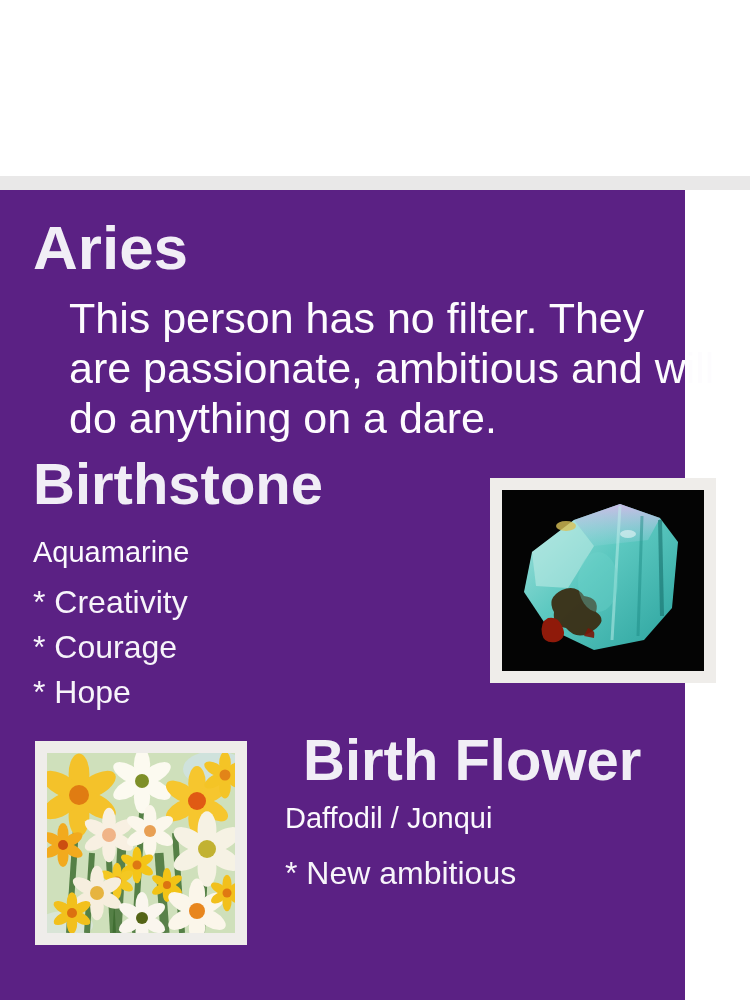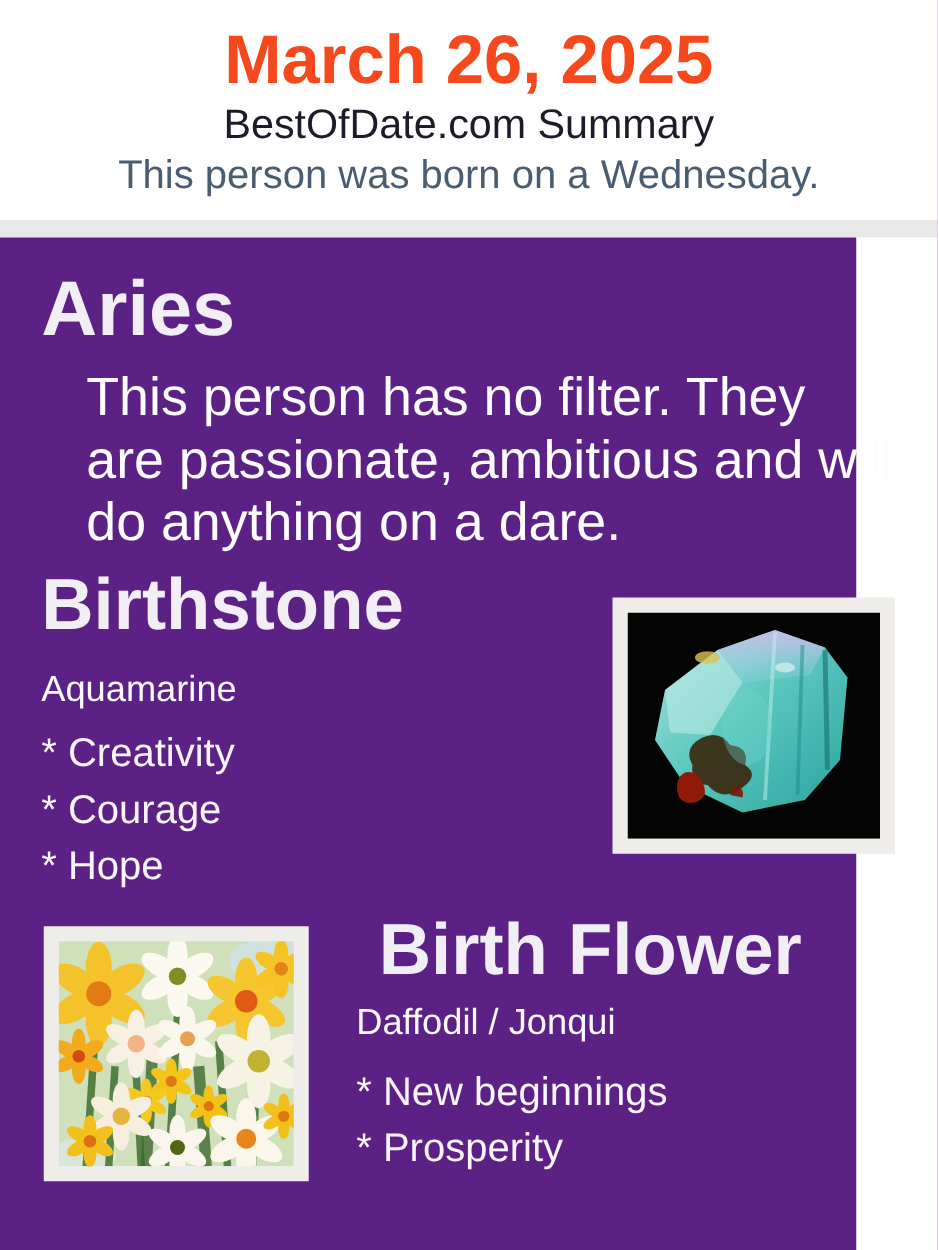--- a/index.html
+++ b/index.html
@@ -44,25 +44,20 @@
 
   .bf-heading { left:303px; top:540px; }
   .bf-name    { left:285px; top:604px; }
   .bf-traits  { left:285px; top:661px; }
 </style>
 </head>
 <body>
 
 <div class="card">
 
-  <div class="header">
-    <div class="date-title">March 26, 2025</div>
-    <div class="site-summary">BestOfDate.com Summary</div>
-    <div class="born-line">This person was born on a Wednesday.</div>
-  </div>
 
   <div class="divider-strip"></div>
 
   <div class="purple-section">
 
     <div class="zodiac-sign">Aries</div>
     <div class="zodiac-desc">This person has no filter. They are passionate, ambitious and will do anything on a dare.</div>
 
     <div class="section-heading bs-heading">Birthstone</div>
     <div class="section-name bs-name">Aquamarine</div>
@@ -159,18 +154,17 @@
         <use href="#petals" transform="translate(178,22) scale(0.9)" fill="#f4c426"></use>
           <circle cx="178" cy="22" r="5.5" fill="#e28418"></circle>
         <use href="#petals" transform="translate(180,140) scale(0.7)" fill="#f2c01c"></use>
           <circle cx="180" cy="140" r="4.5" fill="#e07812"></circle>
       </svg>
     </div>
 
     <div class="section-heading bf-heading">Birth Flower</div>
     <div class="section-name bf-name">Daffodil / Jonqui</div>
     <div class="trait-list bf-traits">
-      <div class="trait-line">* New beginnings</div>
-      <div class="trait-line">* Prosperity</div>
+      <div class="trait-line">* New ambitious</div>
     </div>
 
   </div>
 </div>
 
 </body></html>

